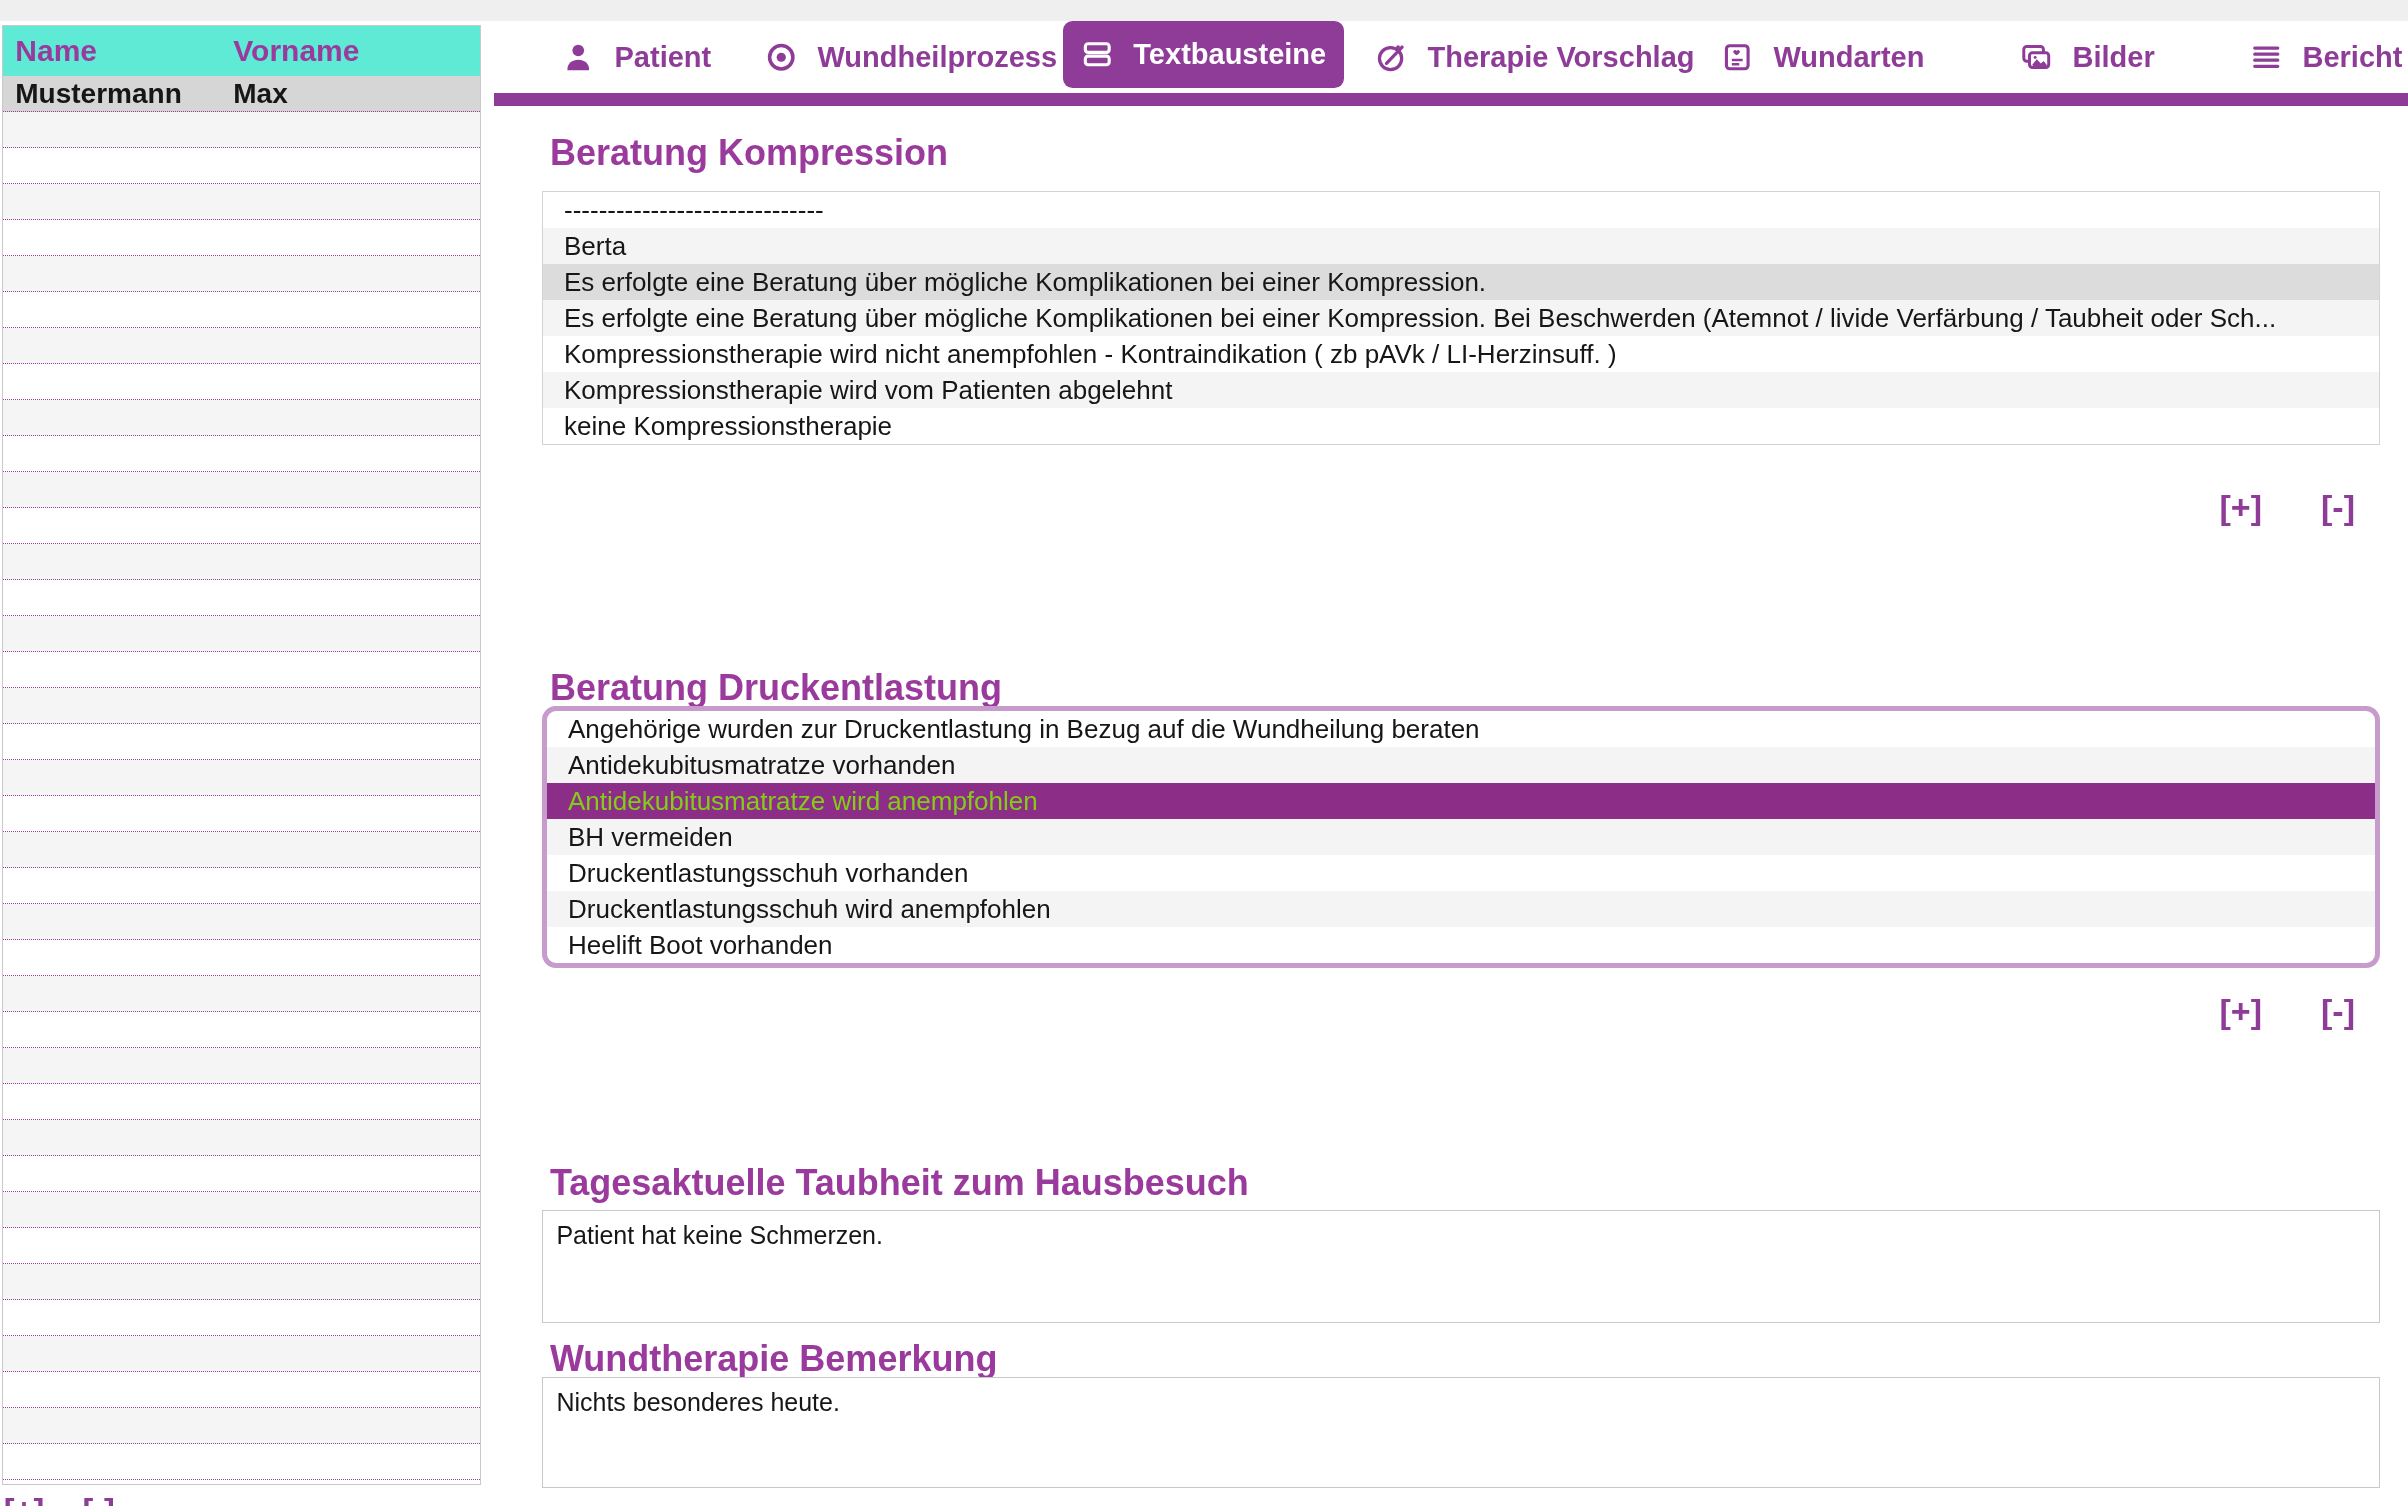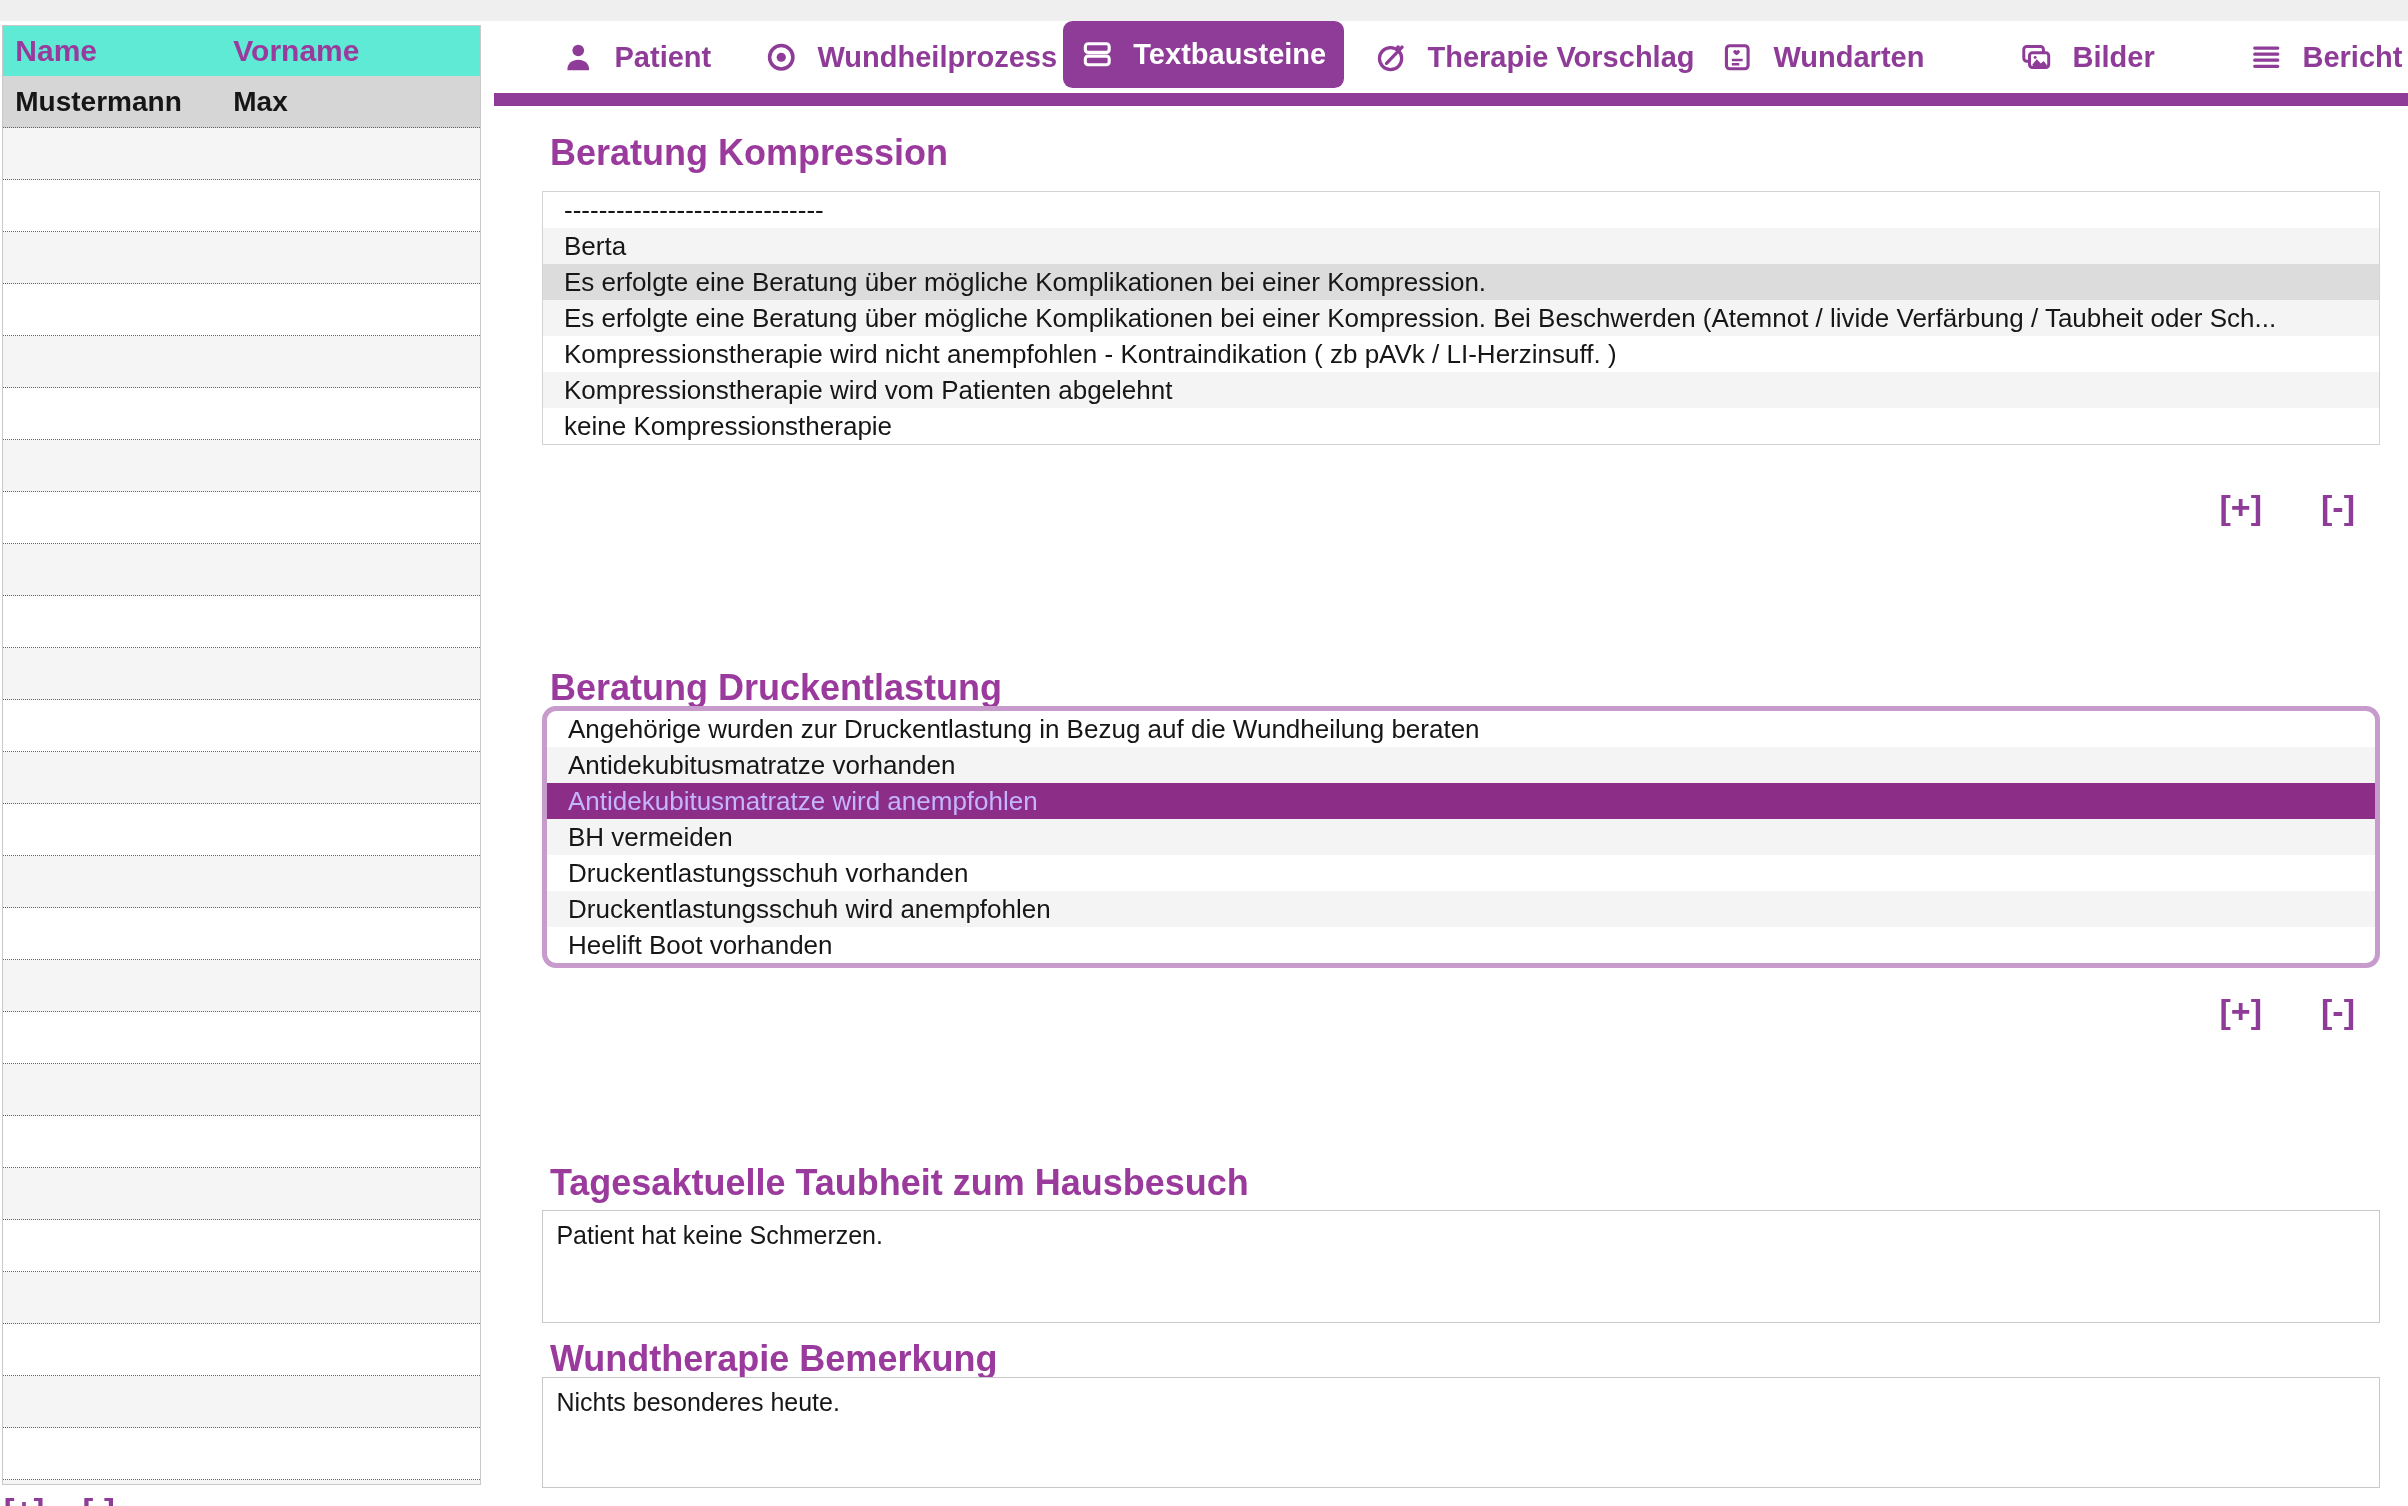--- a/index.html
+++ b/index.html
@@ -15,21 +15,21 @@
   .topstrip { position:absolute; left:0; top:0; width:2409px; height:21px; background:#f0efef; }
 
   
   .sidebar {
     position:absolute; left:1.9px; top:25px; width:479px; height:1460px;
     background:#fff; border:1.9px solid #c9c9c9; box-sizing:border-box; overflow:hidden;
   }
   .sb-header { display:flex; height:50px; align-items:center; background:#5eead4; }
   .sb-header span { font-size:30px; font-weight:bold; color:#9b3a9d; }
   .sb-col-name  { padding-left:12.4px; width:218px; }
-  .sb-row { display:flex; height:52px; align-items:center; box-sizing:border-box;
+  .sb-row { display:flex; height:36px; align-items:center; box-sizing:border-box;
             border-bottom:1.9px dotted #9a3c9a; font-size:28px; font-weight:bold; color:#161616; }
   .sb-row .c1 { padding-left:12.4px; width:218px; white-space:nowrap; overflow:hidden; }
   .sb-row .c2 { white-space:nowrap; overflow:hidden; }
   .sb-row.alt { background:#f5f5f5; }
   .sb-row.sel { background:#d6d6d6; }
   .sb-footer { position:absolute; left:3.8px; top:1493px; display:flex; gap:38px;
                font-size:32.5px; font-weight:bold; color:#8e3c98; }
   .sb-footer span { cursor:pointer; }
 
   
@@ -46,21 +46,21 @@
   .heading { position:absolute; left:550px; font-size:36px; font-weight:bold; color:#9b3a9d; white-space:nowrap; }
   .listbox {
     position:absolute; left:542px; width:1838px; box-sizing:border-box;
     background:#fff; border:1.9px solid #d3d3d3;
   }
   .listbox.focused { border:5.7px solid #c79bcb; border-radius:14px; }
   .li-row { height:36px; line-height:36px; padding-left:21px; font-size:26px; color:#161616;
             white-space:nowrap; overflow:hidden; cursor:pointer; }
   .li-row.alt { background:#f4f4f4; }
   .li-row.selgray { background:#dcdcdc; }
-  .li-row.selpurple { background:#8c2d87; color:#c4b5fd; }
+  .li-row.selpurple { background:#8c2d87; color:#84cc16; }
 
   .pm-row { position:absolute; left:542px; width:1838px; display:flex; justify-content:flex-end;
             gap:59px; padding-right:25px; box-sizing:border-box;
             font-size:34px; font-weight:bold; color:#8e3c98; }
   .pm-row span { cursor:pointer; }
 
   textarea.note {
     position:absolute; left:542px; width:1838px; box-sizing:border-box;
     border:1.9px solid #c9c9c9; background:#fff; resize:none;
     font-family:"Liberation Sans", sans-serif; font-size:25px; color:#161616;

